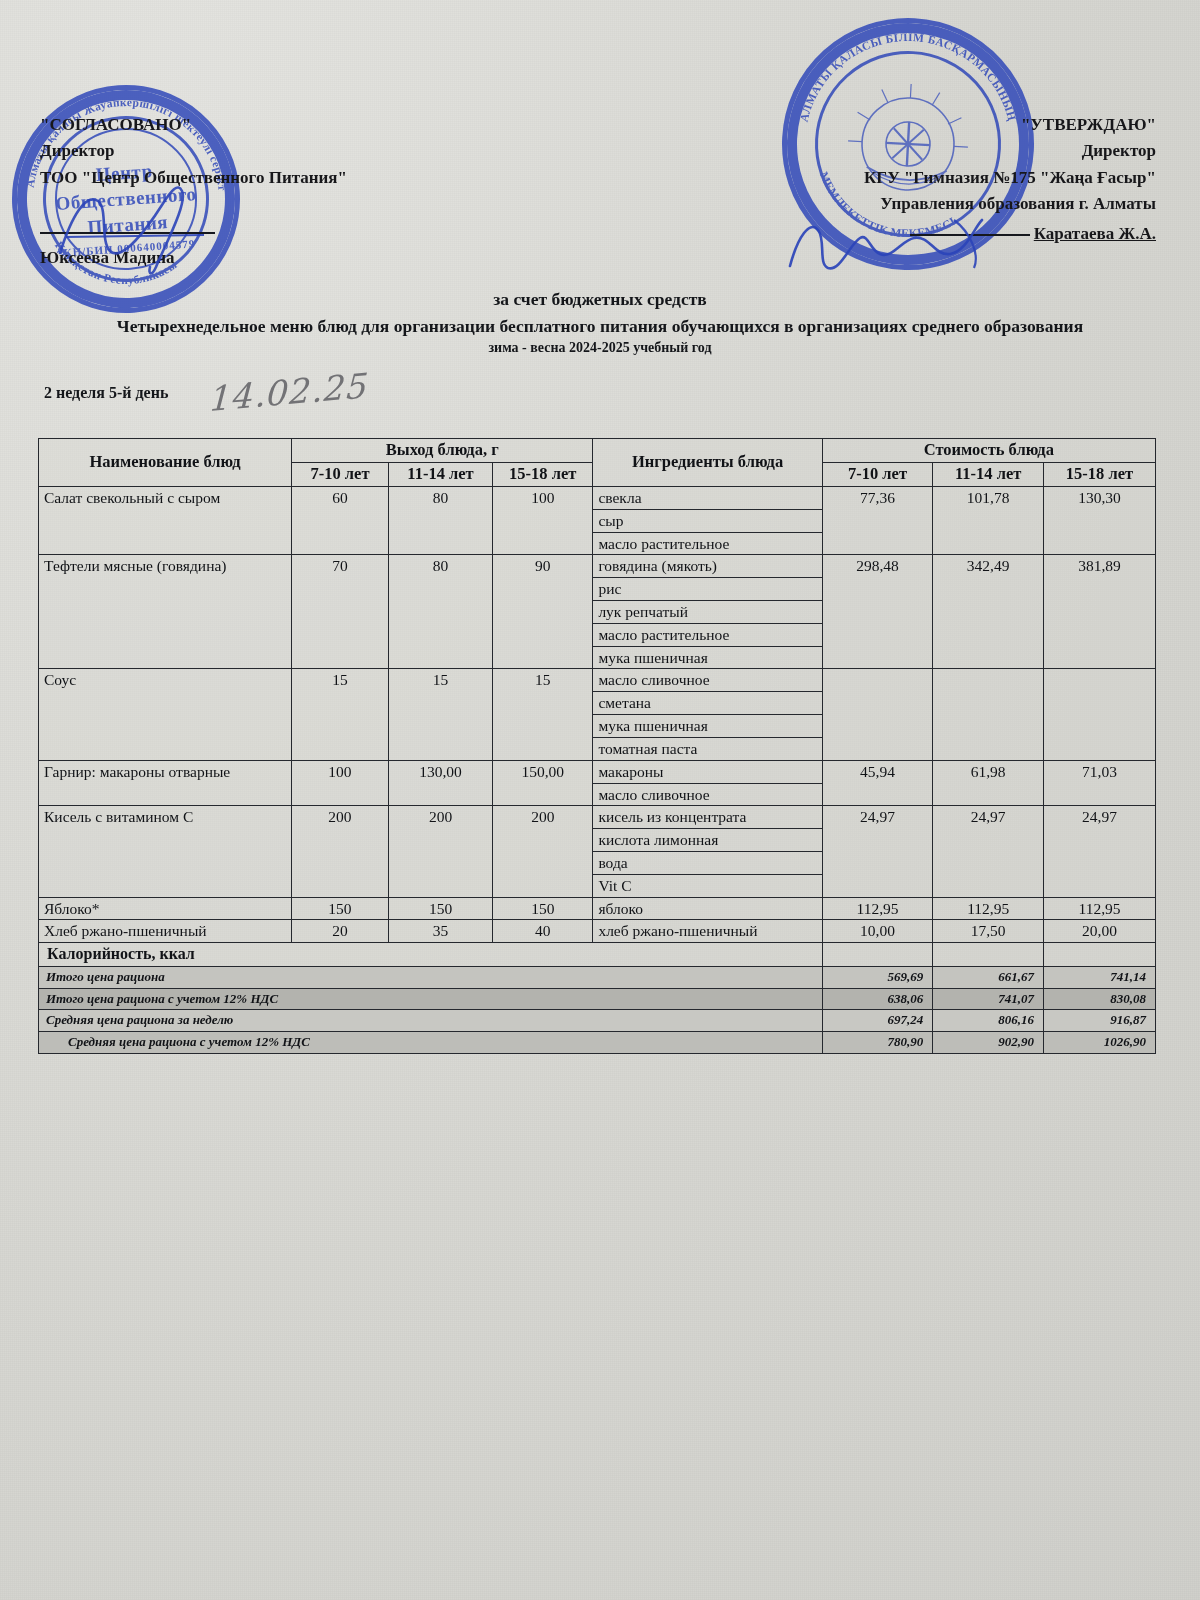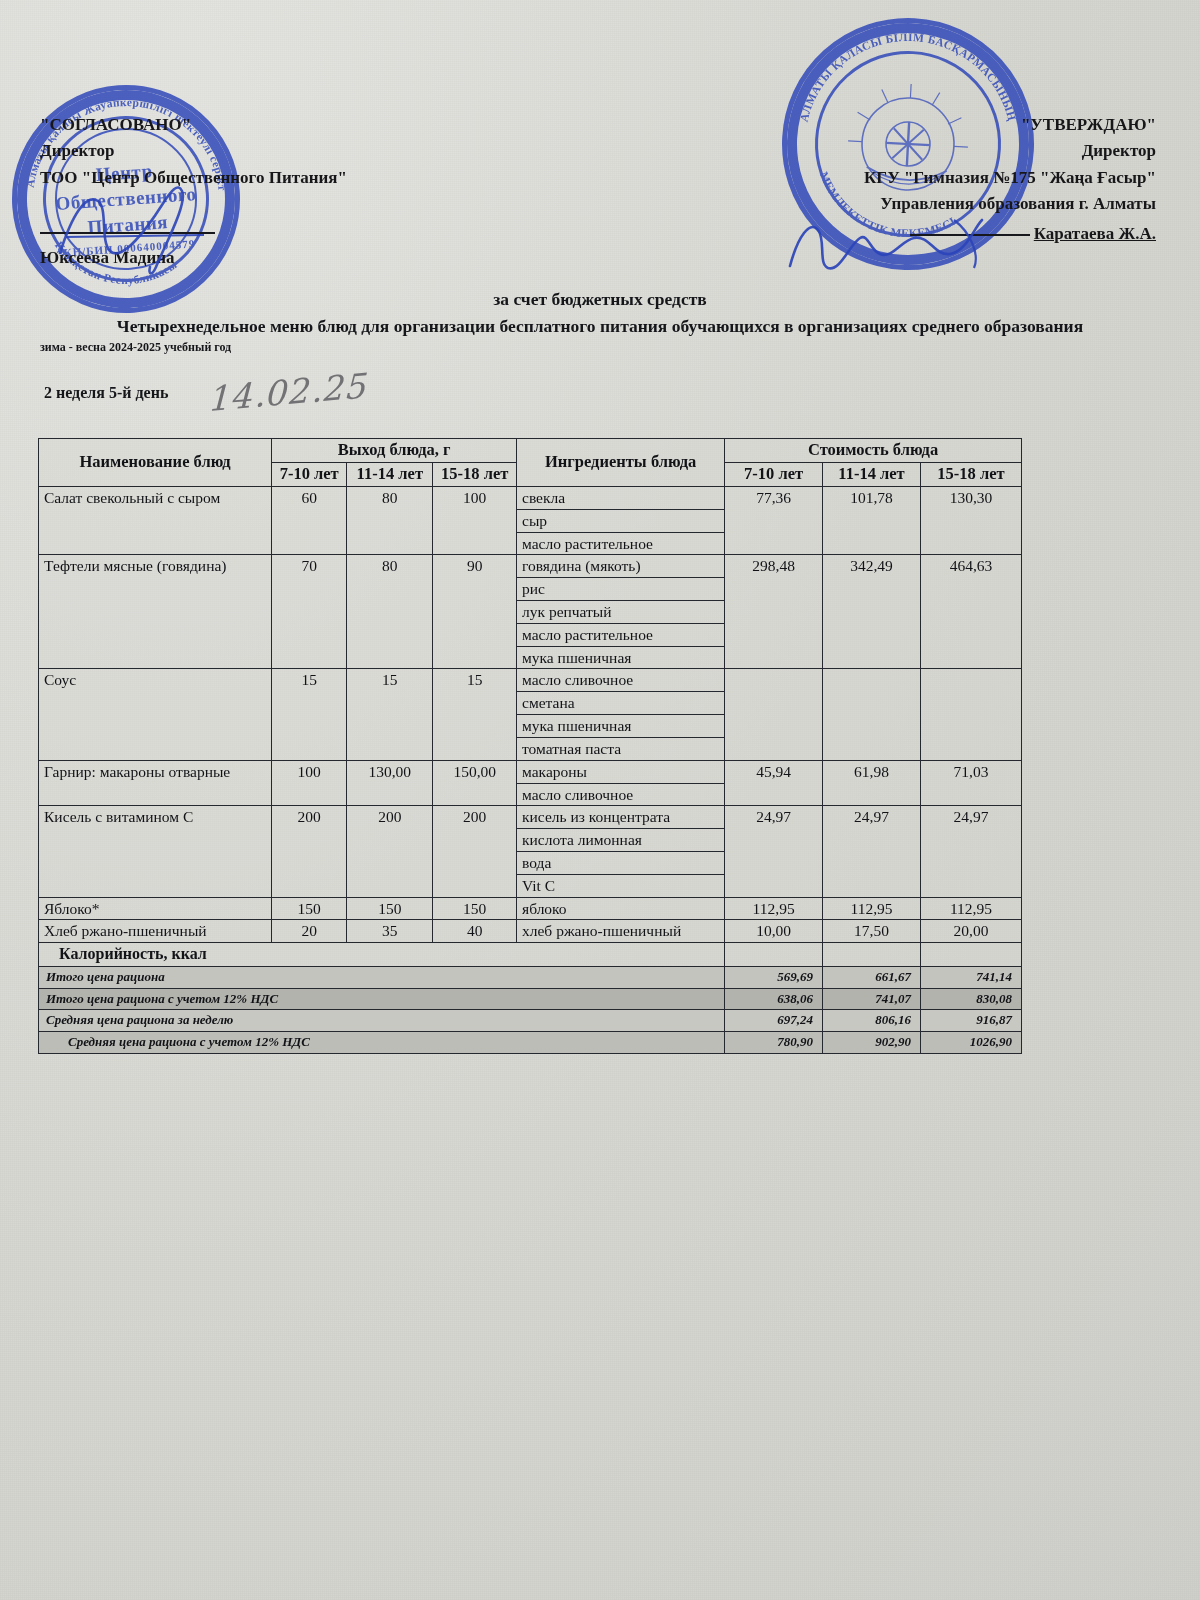--- a/index.html
+++ b/index.html
@@ -165,21 +165,22 @@
     font-weight: bold;
     color: #14161a;
     line-height: 1.55;
     z-index: 4;
   }
   .doc-subtitle {
     position: absolute;
     left: 40px;
     right: 40px;
     top: 340px;
-    font-size: 12px;
+    text-align: center;
+    font-size: 14px;
     font-weight: bold;
     color: #14161a;
     z-index: 4;
   }
   .week-day {
     position: absolute;
     left: 44px;
     top: 384px;
     font-size: 16px;
     font-weight: bold;
@@ -198,21 +199,21 @@
     opacity: .72;
     letter-spacing: 1px;
     z-index: 4;
   }
 
   
   table.menu {
     position: absolute;
     left: 38px;
     top: 438px;
-    width: 984px;
+    width: 1118px;
     border-collapse: collapse;
     font-size: 15.5px;
     color: #111317;
     background: transparent;
     z-index: 2;
   }
   table.menu th, table.menu td {
     border: 1.6px solid #25282e;
     padding: 2px 5px;
     line-height: 1.15;
@@ -249,21 +250,21 @@
   tr.summary td.label { text-align: left; }
   tr.summary td.val { text-align: right; padding-right: 9px; }
   tr.sum-a td { background: #c4c4bf; }
   tr.sum-b td { background: #b3b3ae; margin-left: 7px; }
   tr.sum-c td { background: #c8c8c3; }
   tr.sum-d td { background: #bdbdb8; padding-left: 29px; }
   tr.kcal td {
     font-weight: bold;
     text-align: left;
     font-size: 16px;
-    padding-left: 20px;
+    padding-left: 8px;
   }
 </style>
 </head>
 <body>
 
 <div class="page">
 
   <div class="stamp stamp-left">
     <div class="inner-ring"></div>
     <div class="inner-ring2"></div>
@@ -385,21 +386,21 @@
           <td class="ingredient">масло растительное</td>
         </tr>
         <tr>
           <td class="dish-name" rowspan="5">Тефтели мясные (говядина)</td>
           <td class="num" rowspan="5">70</td>
           <td class="num" rowspan="5">80</td>
           <td class="num" rowspan="5">90</td>
           <td class="ingredient">говядина (мякоть)</td>
           <td class="cost" rowspan="5">298,48</td>
           <td class="cost" rowspan="5">342,49</td>
-          <td class="cost" rowspan="5">464,63</td>
+          <td class="cost" rowspan="5">381,89</td>
         </tr>
         <tr>
           <td class="ingredient">рис</td>
         </tr>
         <tr>
           <td class="ingredient">лук репчатый</td>
         </tr>
         <tr>
           <td class="ingredient">масло растительное</td>
         </tr>

